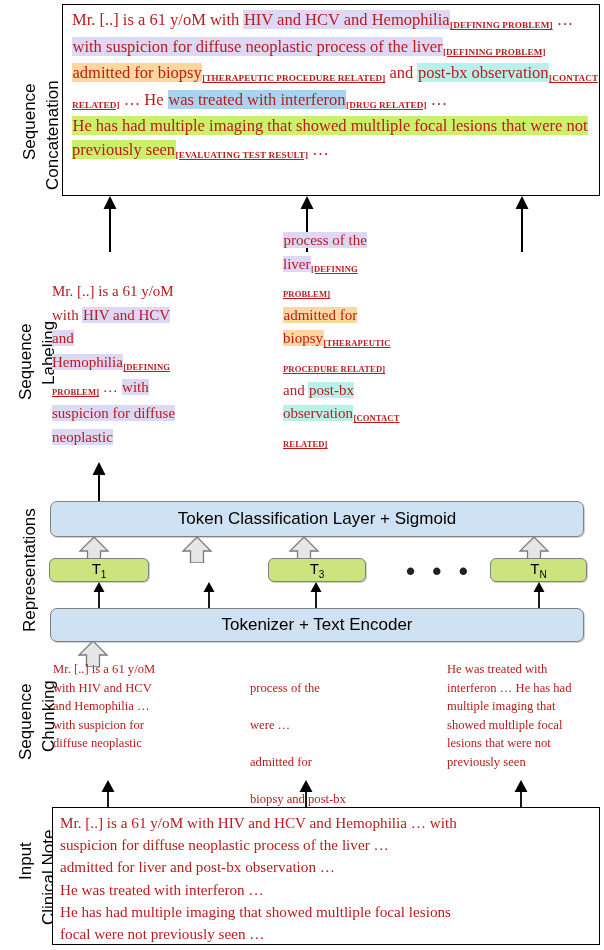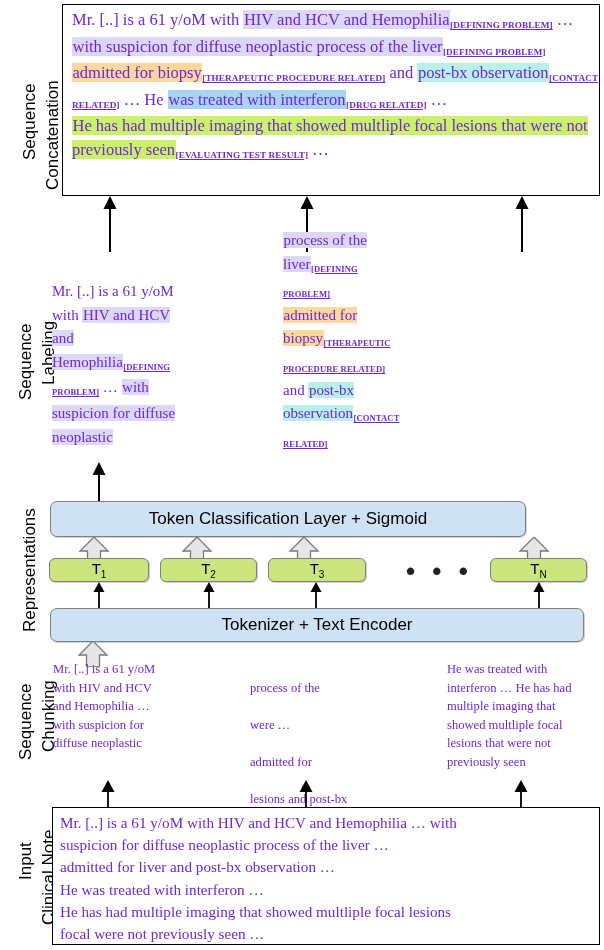--- a/index.html
+++ b/index.html
@@ -9,21 +9,21 @@
 
   
   .vlabel{position:absolute;font-family:"Liberation Sans",sans-serif;
           transform:rotate(-90deg);transform-origin:left top;
           white-space:nowrap;font-size:16px;color:#000;letter-spacing:0px;}
 
   
   .panel{position:absolute;border:1.4px solid #000;background:#fff;box-sizing:border-box;}
 
   
-  .txt{position:absolute;font-family:"Liberation Serif",serif;color:#6d28d9;}
+  .txt{position:absolute;font-family:"Liberation Serif",serif;color:#b91c1c;}
 
   
   .concat{font-size:16.5px;line-height:23.5px;}
   .concat .tag{font-size:9.2px;}
 
   
   .sl{font-size:15px;line-height:23.6px;}
   .sl .tag{font-size:8.6px;}
 
   
@@ -95,42 +95,39 @@
   </div>
 
 
   <svg class="arrow" style="left:86px;top:462px;width:26px;height:42px">
     <line x1="13" y1="42" x2="13" y2="9" stroke="#000" stroke-width="2"></line>
     <polygon points="13,0 6.5,13 19.5,13" fill="#000"></polygon>
   </svg>
 
   <div class="vlabel" style="left:20px;top:632px;font-size:17px;">Representations</div>
 
-  <div class="mbox blue" style="left:50px;top:501px;width:476px;height:36px;">
+  <div class="mbox blue" style="left:50px;top:501px;width:534px;height:36px;">
     <span>Token Classification Layer + Sigmoid</span>
   </div>
 
   <svg class="arrow" style="left:74px;top:537px;width:40px;height:26px">
     <polygon points="20,0 34,14 26.5,14 26.5,26 13.5,26 13.5,14 6,14" fill="#e6e6e6" stroke="#7a7a7a" stroke-width="1.3"></polygon>
   </svg>
   <svg class="arrow" style="left:177px;top:537px;width:40px;height:26px">
     <polygon points="20,0 34,14 26.5,14 26.5,26 13.5,26 13.5,14 6,14" fill="#e6e6e6" stroke="#7a7a7a" stroke-width="1.3"></polygon>
   </svg>
   <svg class="arrow" style="left:284px;top:537px;width:40px;height:26px">
     <polygon points="20,0 34,14 26.5,14 26.5,26 13.5,26 13.5,14 6,14" fill="#e6e6e6" stroke="#7a7a7a" stroke-width="1.3"></polygon>
   </svg>
   <svg class="arrow" style="left:514px;top:537px;width:40px;height:26px">
     <polygon points="20,0 34,14 26.5,14 26.5,26 13.5,26 13.5,14 6,14" fill="#e6e6e6" stroke="#7a7a7a" stroke-width="1.3"></polygon>
   </svg>
 
   <div class="mbox green" style="left:49px;top:558px;width:100px;height:24px;align-items:center;">
     <span><span>T</span><sub>1</sub></span>
-  </div>
-  <div class="mbox green" style="left:160px;top:558px;width:97px;height:24px;">
-    <span><span>T</span><sub>2</sub></span>
   </div>
   <div class="mbox green" style="left:268px;top:558px;width:98px;height:24px;">
     <span><span>T</span><sub>3</sub></span>
   </div>
   <div class="dots" style="left:406px;top:556px;">• • •</div>
   <div class="mbox green" style="left:490px;top:558px;width:97px;height:24px;">
     <span><span>T</span><sub>N</sub></span>
   </div>
 
   <svg class="arrow" style="left:88px;top:582px;width:22px;height:26px">
@@ -160,21 +157,21 @@
 
   <div class="vlabel" style="left:16px;top:760px;font-size:17px;">Sequence</div>
   <div class="vlabel" style="left:39px;top:752px;font-size:17px;">Chunking</div>
 
   <div class="txt chunk" style="left:53px;top:660px;width:116px;">Mr. [..] is a 61 y/oM with HIV and HCV and Hemophilia … with suspicion for diffuse neoplastic</div>
 
   <div class="txt chunk" style="left:250px;top:660px;width:120px;white-space:pre-line;">
     <span>process of the</span><br>
     <span>were …</span><br>
     <span>admitted for</span><br>
-    <span>lesions  and post-bx</span><br>
+    <span>biopsy  and post-bx</span><br>
     <span>observation</span>
   </div>
 
   <div class="txt chunk" style="left:447px;top:660px;width:130px;">He was treated with interferon … He has had multiple imaging that showed multliple focal lesions that were not previously seen</div>
 
   <svg class="arrow" style="left:95px;top:780px;width:26px;height:44px">
     <line x1="13" y1="44" x2="13" y2="9" stroke="#000" stroke-width="1.8"></line>
     <polygon points="13,0 6.5,12 19.5,12" fill="#000"></polygon>
   </svg>
   <svg class="arrow" style="left:293px;top:780px;width:26px;height:44px">

